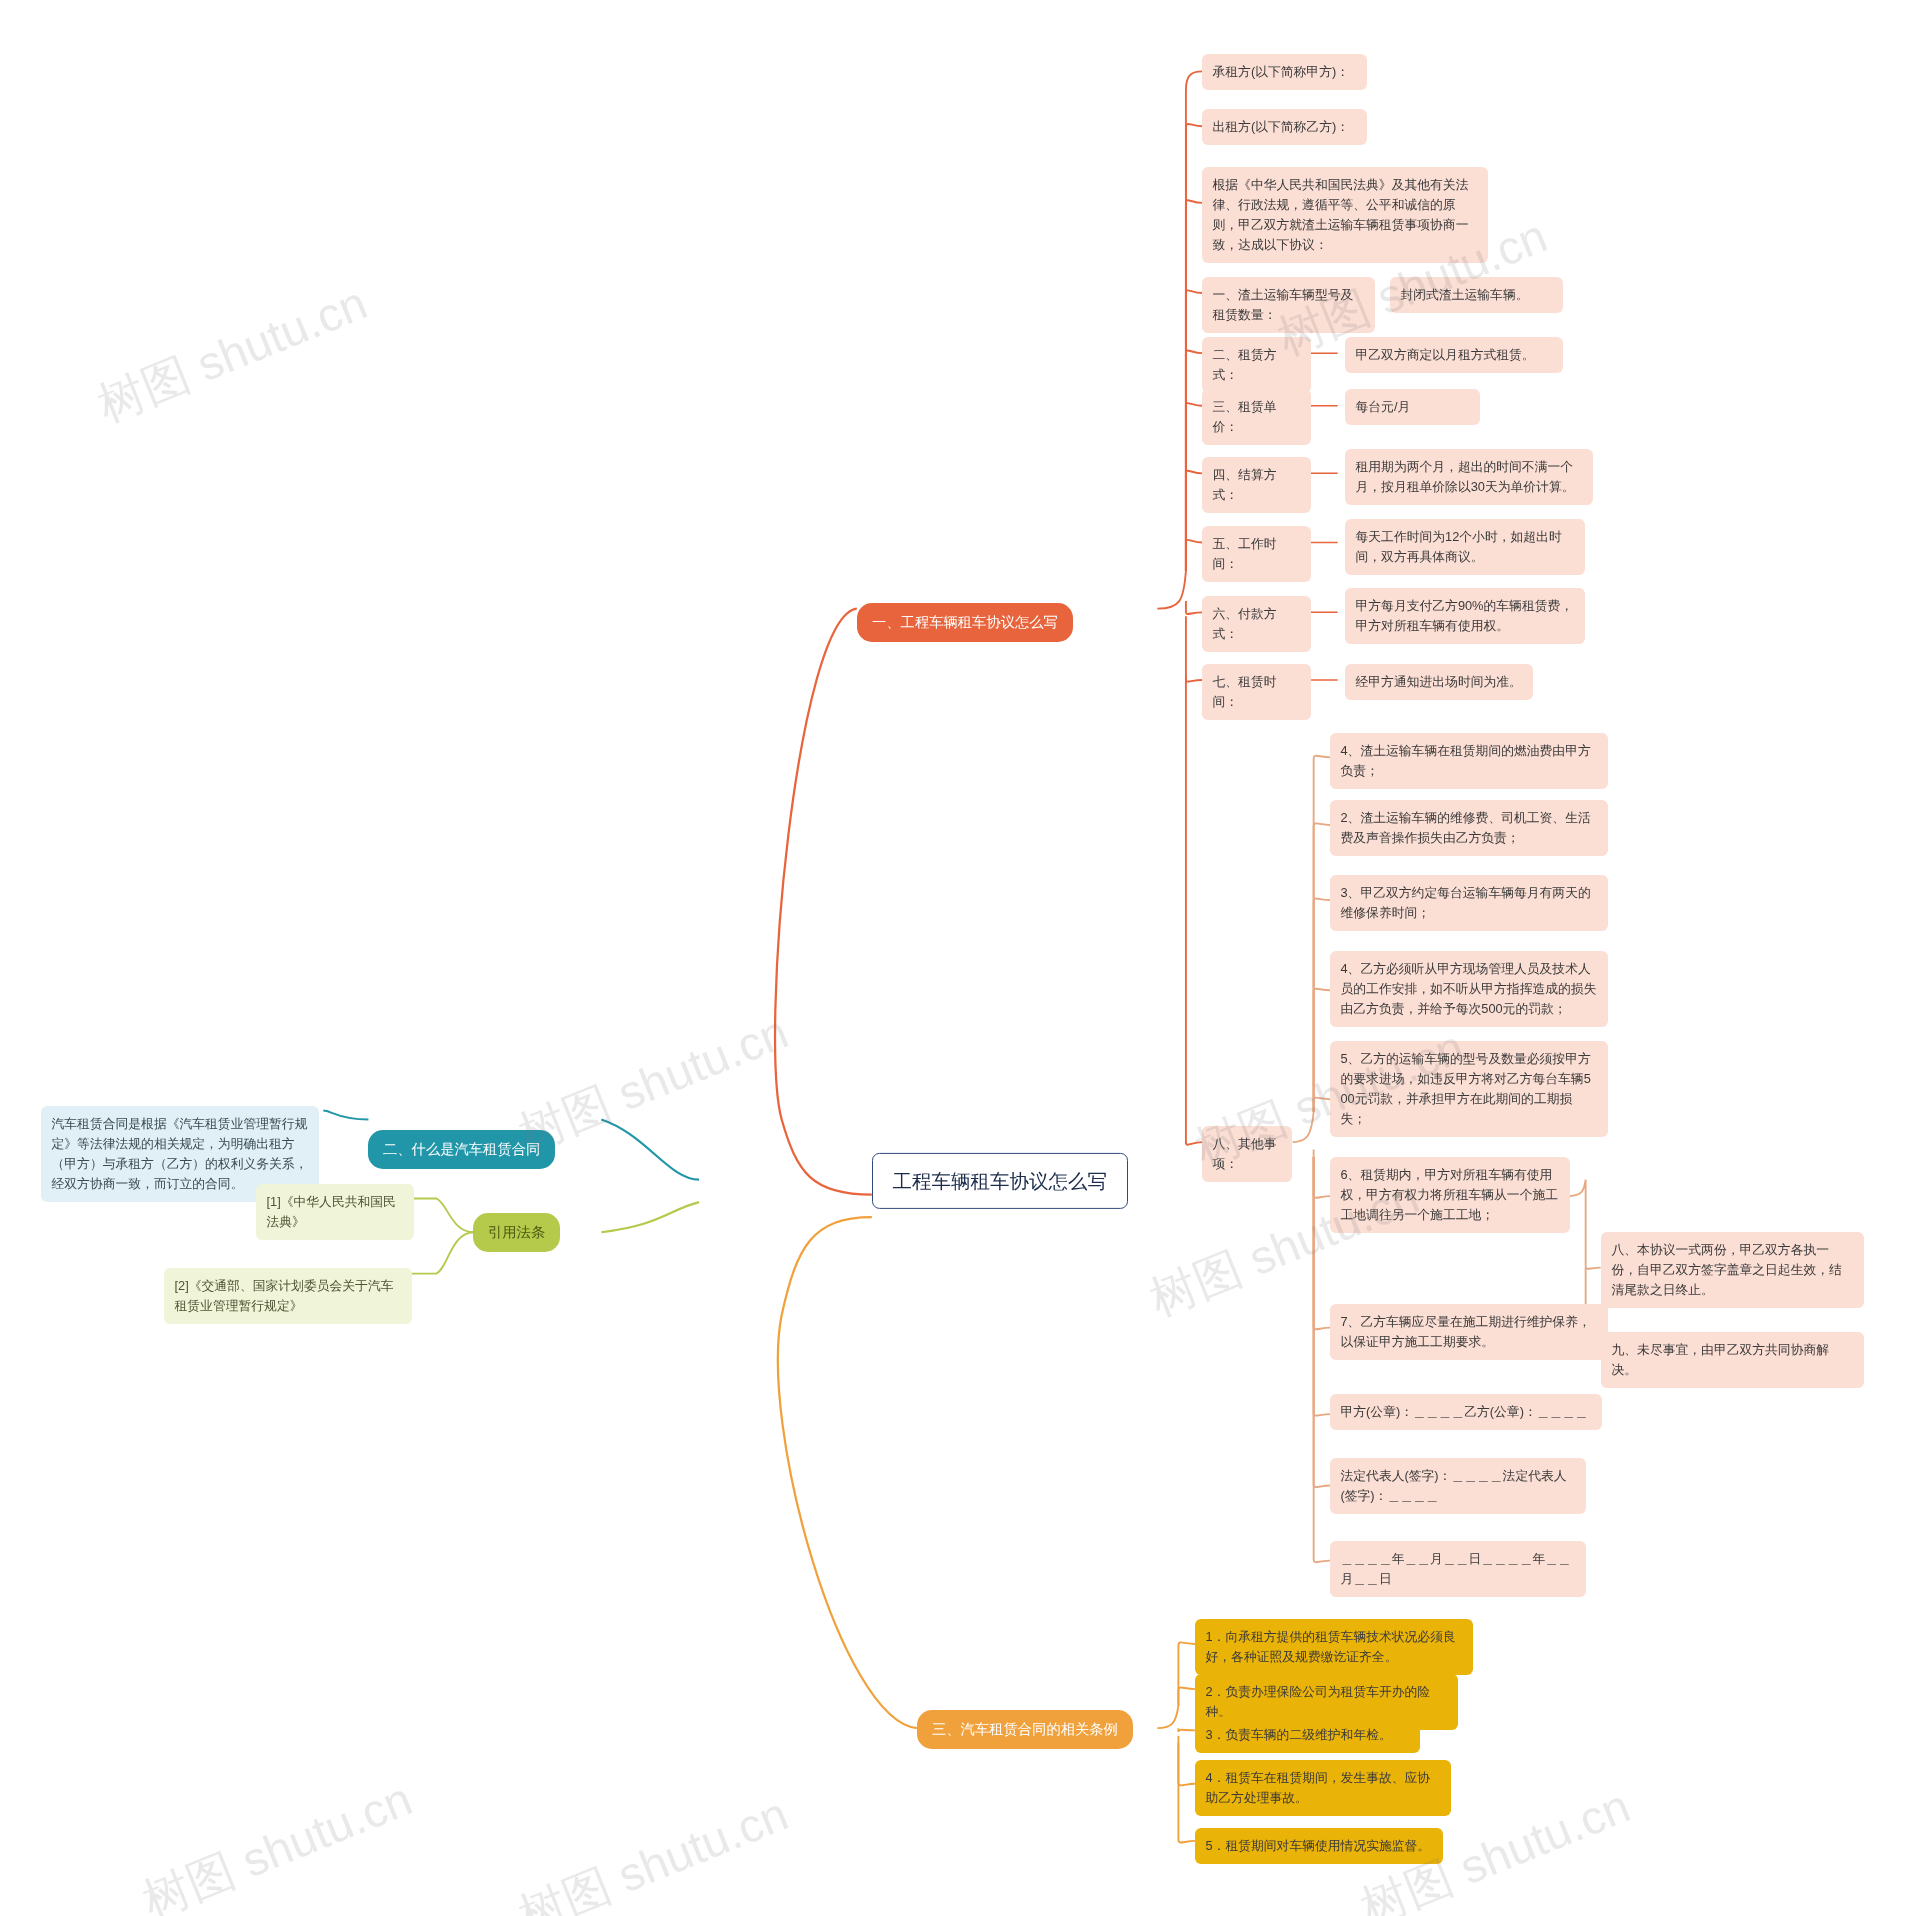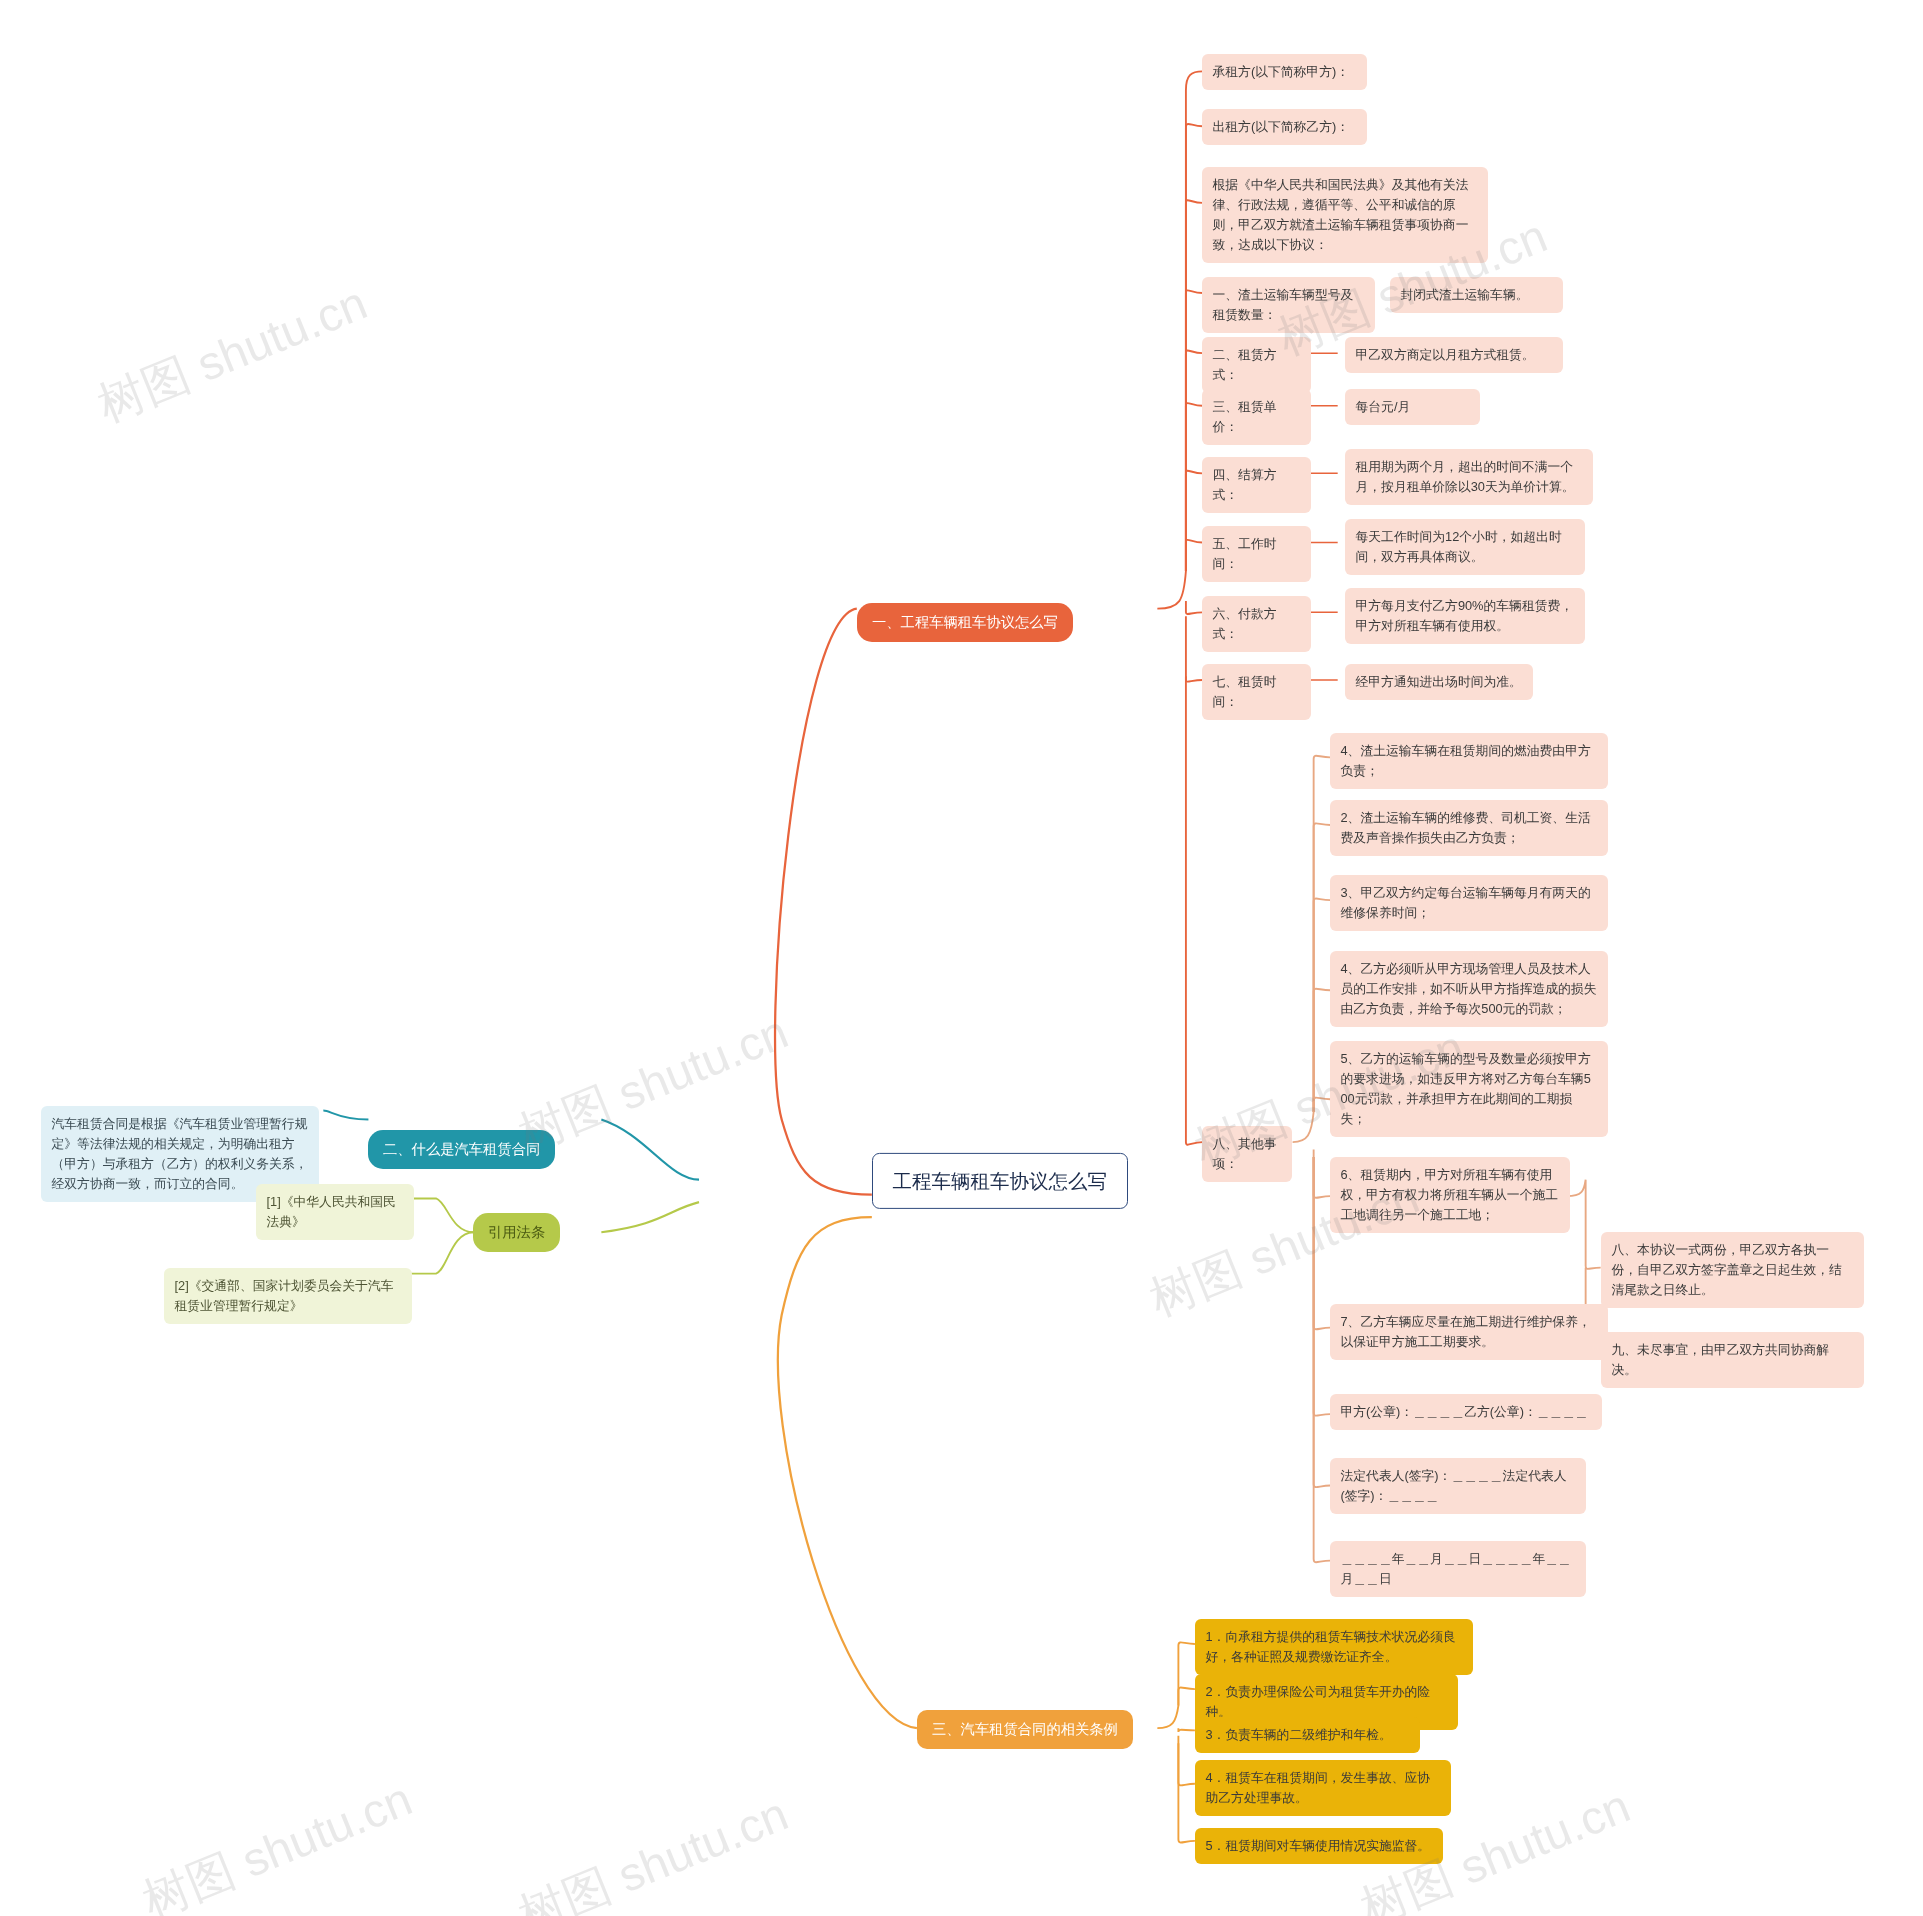--- a/index.html
+++ b/index.html
@@ -49,21 +49,21 @@
     border-radius: 15px;
     font-size: 14.3px;
     padding: 8.3px 15px;
     color: #ffffff;
     text-align: center;
     white-space: nowrap;
   }
   .branch-orange { background: #e8643c; }
   .branch-teal   { background: #2196a8; }
   .branch-olive  { background: #b5c94a; color:#4a5a12; }
-  .branch-amber  { background: #f0a13c; border-radius: 10px; }
+  .branch-amber  { background: #f0a13c; }
 
   .leaf {
     font-size: 12.8px;
     padding: 8.3px 10.5px;
     color: #3a3a3a;
   }
   .leaf-pink { background: #fbded4; }
   .leaf-cream { background: #eab308; }
   .leaf-blue { background: #e0f0f6; color:#3a4a52;margin-top:48px; }
   .leaf-olive { background: #f0f4d8; color:#4d5333; }

